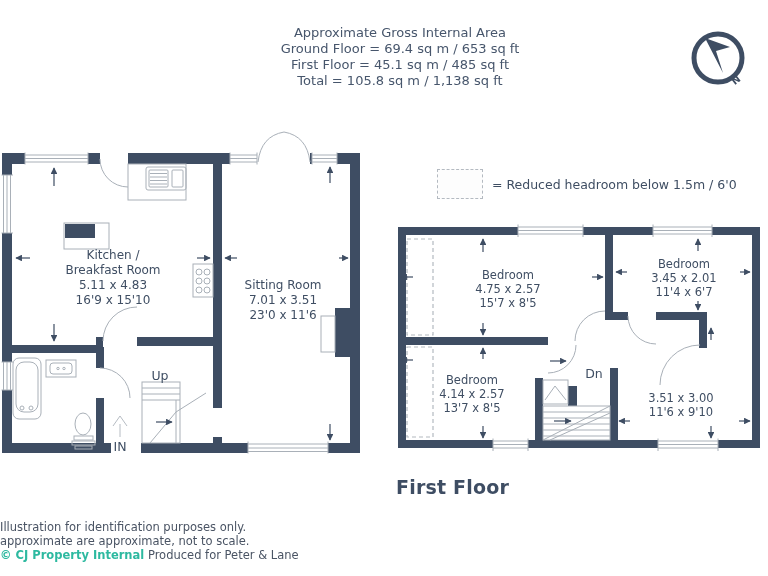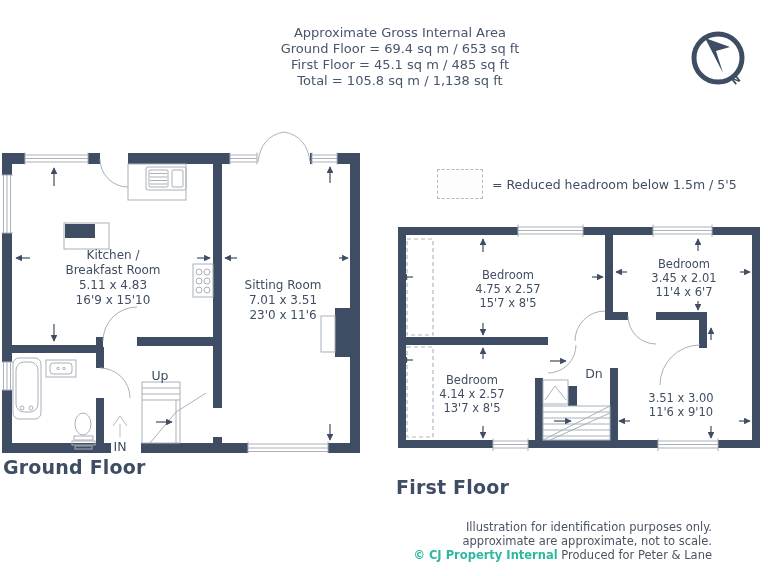--- a/index.html
+++ b/index.html
@@ -10,21 +10,21 @@
   #header{left:16px;top:25px;width:768px;text-align:center;font-size:13px;line-height:16px;color:#47566c;}
   #header .t{margin-bottom:0;}
   
   #legend-box{left:437px;top:169px;width:44px;height:28px;border:1.5px dashed #b4bac1;background:#fdfdfd;}
   #legend-text{left:492px;top:177px;font-size:12.5px;color:#3f4e63;}
   
   .floor-title{font-weight:bold;font-size:19px;letter-spacing:.2px;color:#3e4d63;}
   #gf-title{left:3px;top:456px;}
   #ff-title{left:396px;top:456px;margin-top:20px;}
   
-  #footer{left:0;top:520px;width:712px;text-align:right;font-size:11.5px;line-height:14px;color:#4a5464;}
+  #footer{left:0;top:520px;width:712px;text-align:left;font-size:11.5px;line-height:14px;color:#4a5464;}
   #footer .brand{color:#2db9a0;font-weight:bold;}
   
   svg{position:absolute;overflow:visible;}
   .wall{fill:#3e4d63;stroke:none;}
   .gap{fill:#ffffff;stroke:none;}
   .thin{fill:none;stroke:#a9b0b8;stroke-width:1;}
   .thin2{fill:none;stroke:#b6bcc3;stroke-width:1;}
   .dim{stroke:#3e4d63;stroke-width:1.2;fill:none;}
   .dash{fill:none;stroke:#b3b9c0;stroke-width:1.2;stroke-dasharray:4 3;}
   text{fill:#3f4e63;}
@@ -44,21 +44,21 @@
     <div>Total = 105.8 sq m / 1,138 sq ft</div>
   </div>
 
   <svg class="abs" style="left:685px;top:25px;" width="70" height="72" viewBox="685 25 70 72">
     <circle cx="718" cy="58" r="24" fill="none" stroke="#3e4d63" stroke-width="5"></circle>
     <polygon points="705,38 730,47 716,51 723,73" fill="#3e4d63"></polygon>
     <text x="733" y="86" font-size="10" font-weight="bold" transform="rotate(-38 733 83)">N</text>
   </svg>
 
   <div id="legend-box" class="abs"></div>
-  <div id="legend-text" class="abs">= Reduced headroom below 1.5m / 5'5</div>
+  <div id="legend-text" class="abs">= Reduced headroom below 1.5m / 6'0</div>
 
   <svg style="left:0;top:128px;" width="392" height="330" viewBox="0 128 392 330">
     <defs>
       <marker id="ahg" viewBox="0 0 10 10" refX="9" refY="5" markerWidth="6.5" markerHeight="5.5" orient="auto-start-reverse">
         <path d="M0,0 L10,5 L0,10 z" fill="#3e4d63"></path>
       </marker>
     </defs>
 
     <g>
       <rect class="wall" x="2" y="153" width="358" height="11"></rect>
@@ -277,21 +277,20 @@
     <text class="roomsm" x="684" y="282">3.45 x 2.01</text>
     <text class="roomsm" x="684" y="296">11'4 x 6'7</text>
     <text class="roomsm" x="472" y="384">Bedroom</text>
     <text class="roomsm" x="472" y="398">4.14 x 2.57</text>
     <text class="roomsm" x="472" y="412">13'7 x 8'5</text>
     <text class="roomsm" x="681" y="402">3.51 x 3.00</text>
     <text class="roomsm" x="681" y="416">11'6 x 9'10</text>
     <text class="lbl" x="594" y="378">Dn</text>
   </svg>
 
-  <div id="gf-title" class="abs floor-title">Ground Floor</div>
   <div id="ff-title" class="abs floor-title">First Floor</div>
 
   <div id="footer" class="abs">
     <div>Illustration for identification purposes only.</div>
     <div>approximate are approximate, not to scale.</div>
     <div>
       <span class="brand">© CJ Property Internal</span>
       <span>Produced for Peter &amp; Lane</span>
     </div>
   </div>

